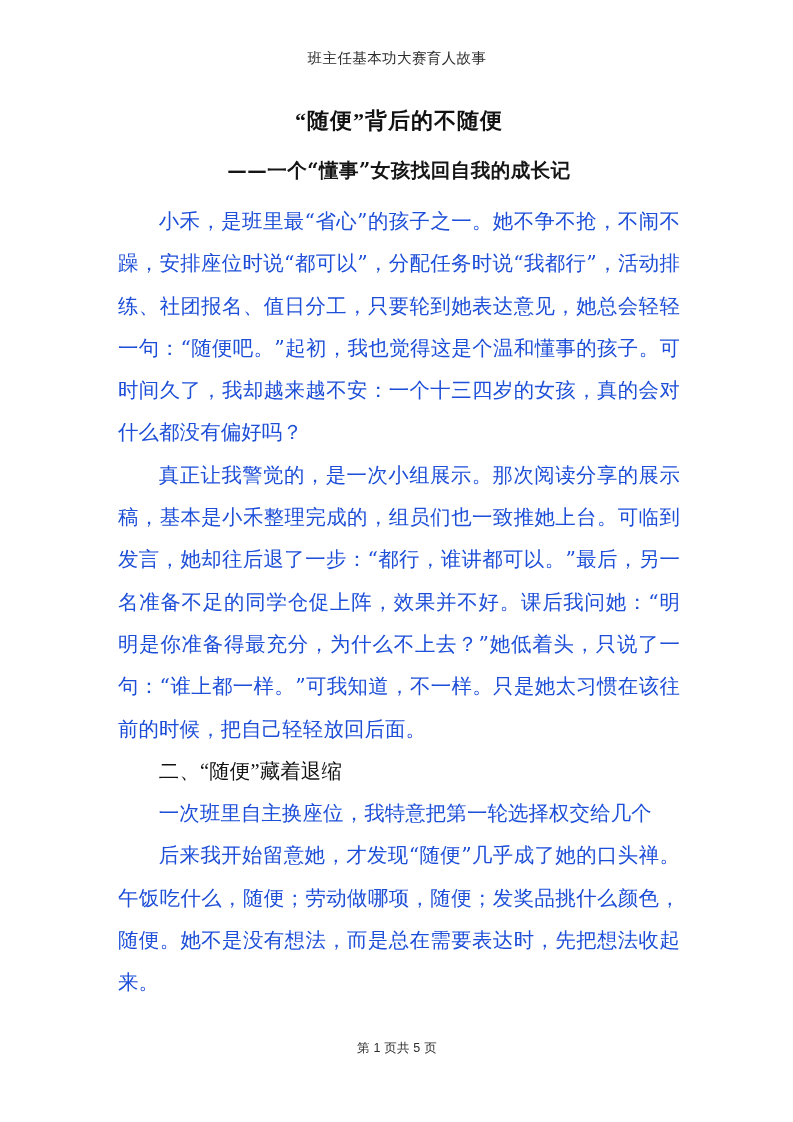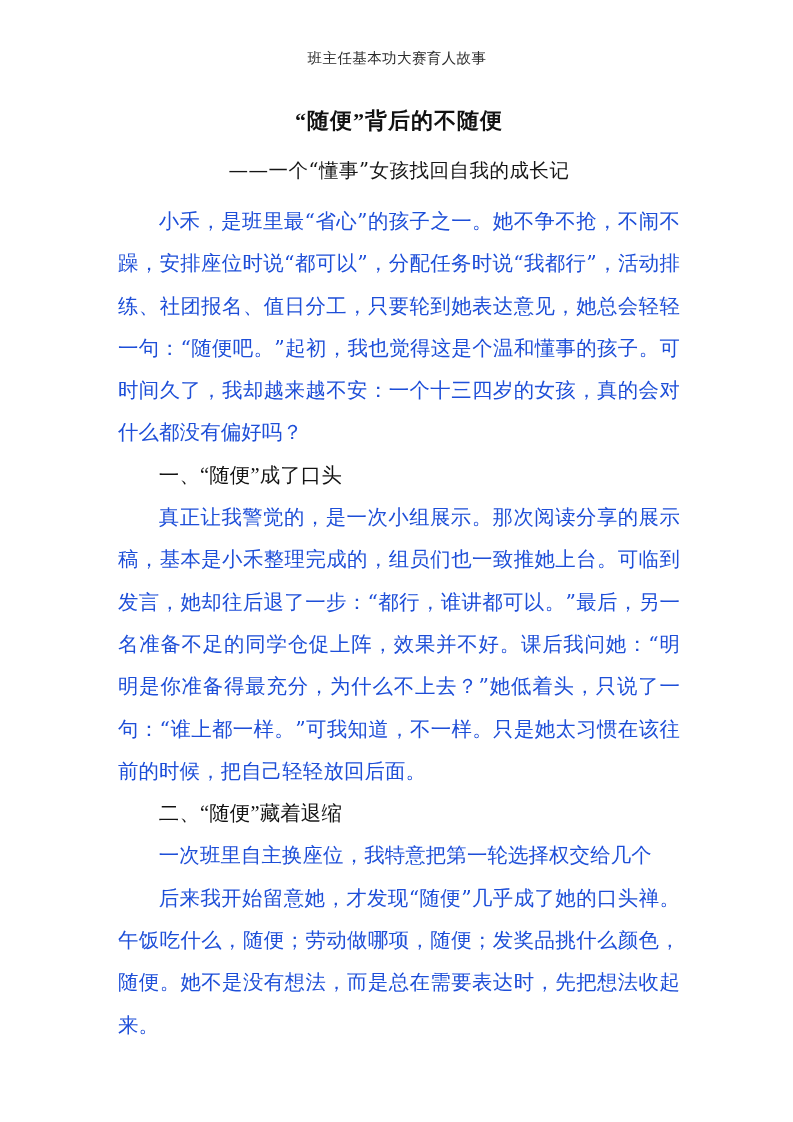--- a/index.html
+++ b/index.html
@@ -58,21 +58,21 @@
     letter-spacing: 1px;
     color: #111111;
     margin: 0 0 8px 0;
     white-space: nowrap;
   }
 
   .doc-subtitle {
     text-align: center;
     font-family: "DejaVu Serif", "Liberation Serif", serif;
     font-size: 19.5px;
-    font-weight: 400;
+    font-weight: 700;
     line-height: 38px;
     letter-spacing: 0.5px;
     color: #151515;
     margin: 0 0 10px 0;
     white-space: nowrap;
   }
 
   
   .para {
     font-family: "DejaVu Serif", "Liberation Serif", serif;
@@ -122,26 +122,26 @@
   <div class="page-header">班主任基本功大赛育人故事</div>
 
   <div class="content">
 
     <h1 class="doc-title">“随便”背后的不随便</h1>
 
     <h2 class="doc-subtitle">——一个“懂事”女孩找回自我的成长记</h2>
 
     <p class="para">小禾，是班里最“省心”的孩子之一。她不争不抢，不闹不躁，安排座位时说“都可以”，分配任务时说“我都行”，活动排练、社团报名、值日分工，只要轮到她表达意见，她总会轻轻一句：“随便吧。”起初，我也觉得这是个温和懂事的孩子。可时间久了，我却越来越不安：一个十三四岁的女孩，真的会对什么都没有偏好吗？</p>
 
-    <p class="section-heading">一、“随便”成了口头</p>
 
     <p class="para">真正让我警觉的，是一次小组展示。那次阅读分享的展示稿，基本是小禾整理完成的，组员们也一致推她上台。可临到发言，她却往后退了一步：“都行，谁讲都可以。”最后，另一名准备不足的同学仓促上阵，效果并不好。课后我问她：“明明是你准备得最充分，为什么不上去？”她低着头，只说了一句：“谁上都一样。”可我知道，不一样。只是她太习惯在该往前的时候，把自己轻轻放回后面。</p>
 
     <p class="section-heading">二、“随便”藏着退缩</p>
 
     <p class="para last-line-loose">一次班里自主换座位，我特意把第一轮选择权交给几个</p>
 
     <p class="para last-line-loose">后来我开始留意她，才发现“随便”几乎成了她的口头禅。午饭吃什么，随便；劳动做哪项，随便；发奖品挑什么颜色，随便。她不是没有想法，而是总在需要表达时，先把想法收起来。</p>
 
   </div>
 
+  <div class="page-footer">第 1 页共 5 页</div>
 
 </div>
 
 </body></html>

